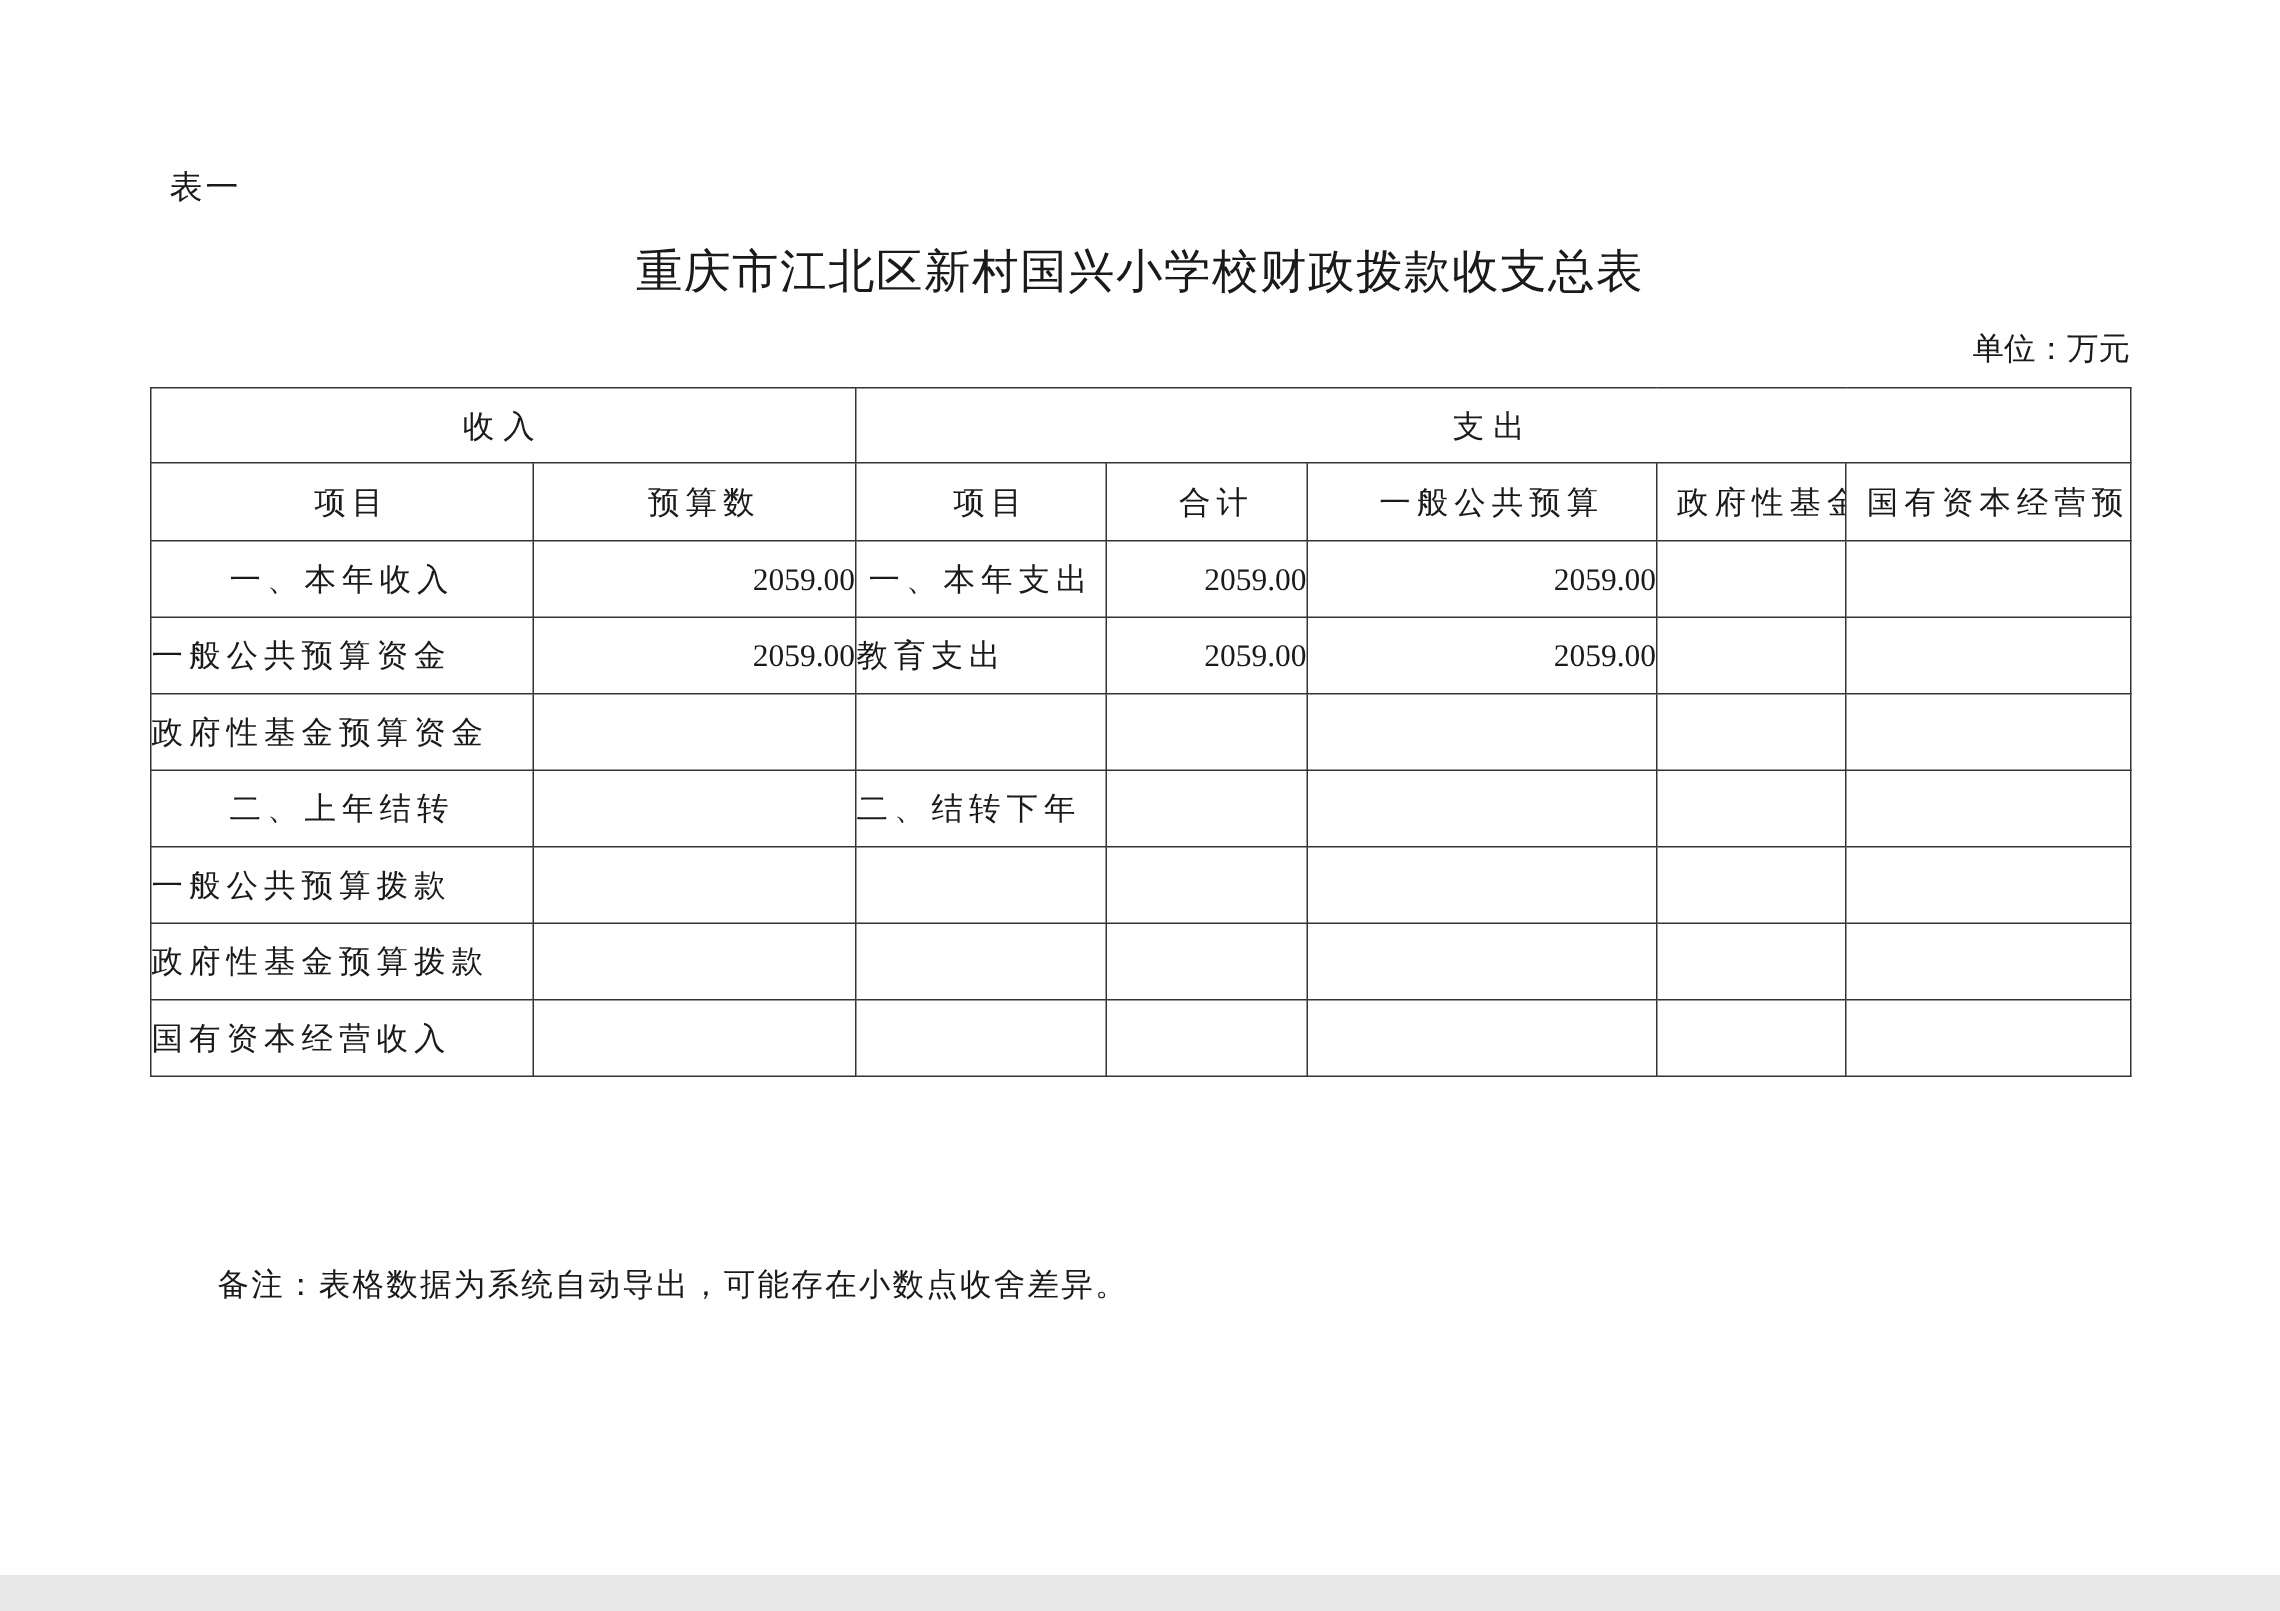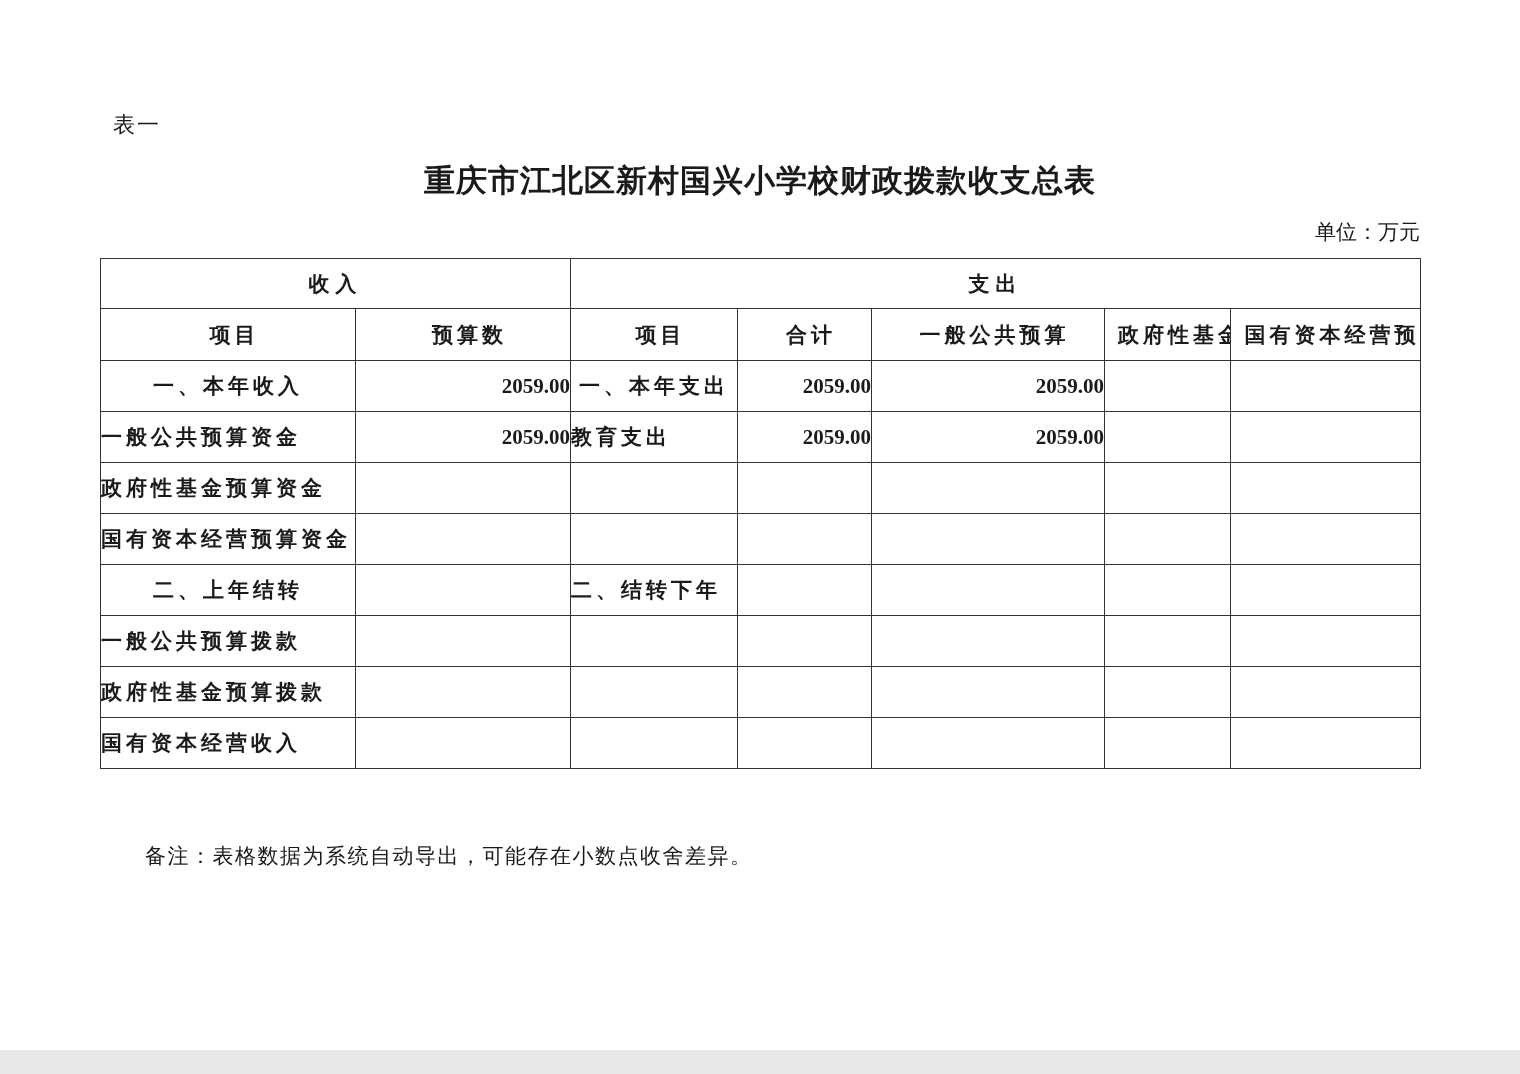--- a/index.html
+++ b/index.html
@@ -20,38 +20,37 @@
     letter-spacing: 2px;
   }
   .doc-title {
     position: absolute;
     left: 0;
     right: 0;
     top: 160px;
     margin: 0;
     text-align: center;
     font-size: 31px;
-    font-weight: bold;
+    font-weight: normal;
     font-family: "Liberation Sans", "DejaVu Sans", sans-serif;
     letter-spacing: 1px;
   }
   .unit-label {
     position: absolute;
     right: 100px;
     top: 218px;
     font-size: 21px;
   }
   table.fin {
     position: absolute;
     left: 100px;
     top: 258px;
     width: 1320px;
     border-collapse: collapse;
     table-layout: fixed;
-    font-weight: bold;
   }
   table.fin td {
     border: 1px solid #333;
     font-size: 21px;
     padding: 0;
     vertical-align: middle;
     overflow: hidden;
     white-space: nowrap;
   }
   tr.group-row td { height: 49px; text-align: center; letter-spacing: 6px; }
@@ -135,29 +134,20 @@
     <tr class="data-row">
       <td class="al">政府性基金预算资金</td>
       <td class="num"></td>
       <td class="al"></td>
       <td class="num"></td>
       <td class="num"></td>
       <td class="num"></td>
       <td class="num"></td>
     </tr>
 
-    <tr class="data-row">
-      <td class="al">国有资本经营预算资金</td>
-      <td class="num"></td>
-      <td class="al"></td>
-      <td class="num"></td>
-      <td class="num"></td>
-      <td class="num"></td>
-      <td class="num"></td>
-    </tr>
 
     <tr class="data-row">
       <td class="ac">二、上年结转</td>
       <td class="num"></td>
       <td class="al">二、结转下年</td>
       <td class="num"></td>
       <td class="num"></td>
       <td class="num"></td>
       <td class="num"></td>
     </tr>

